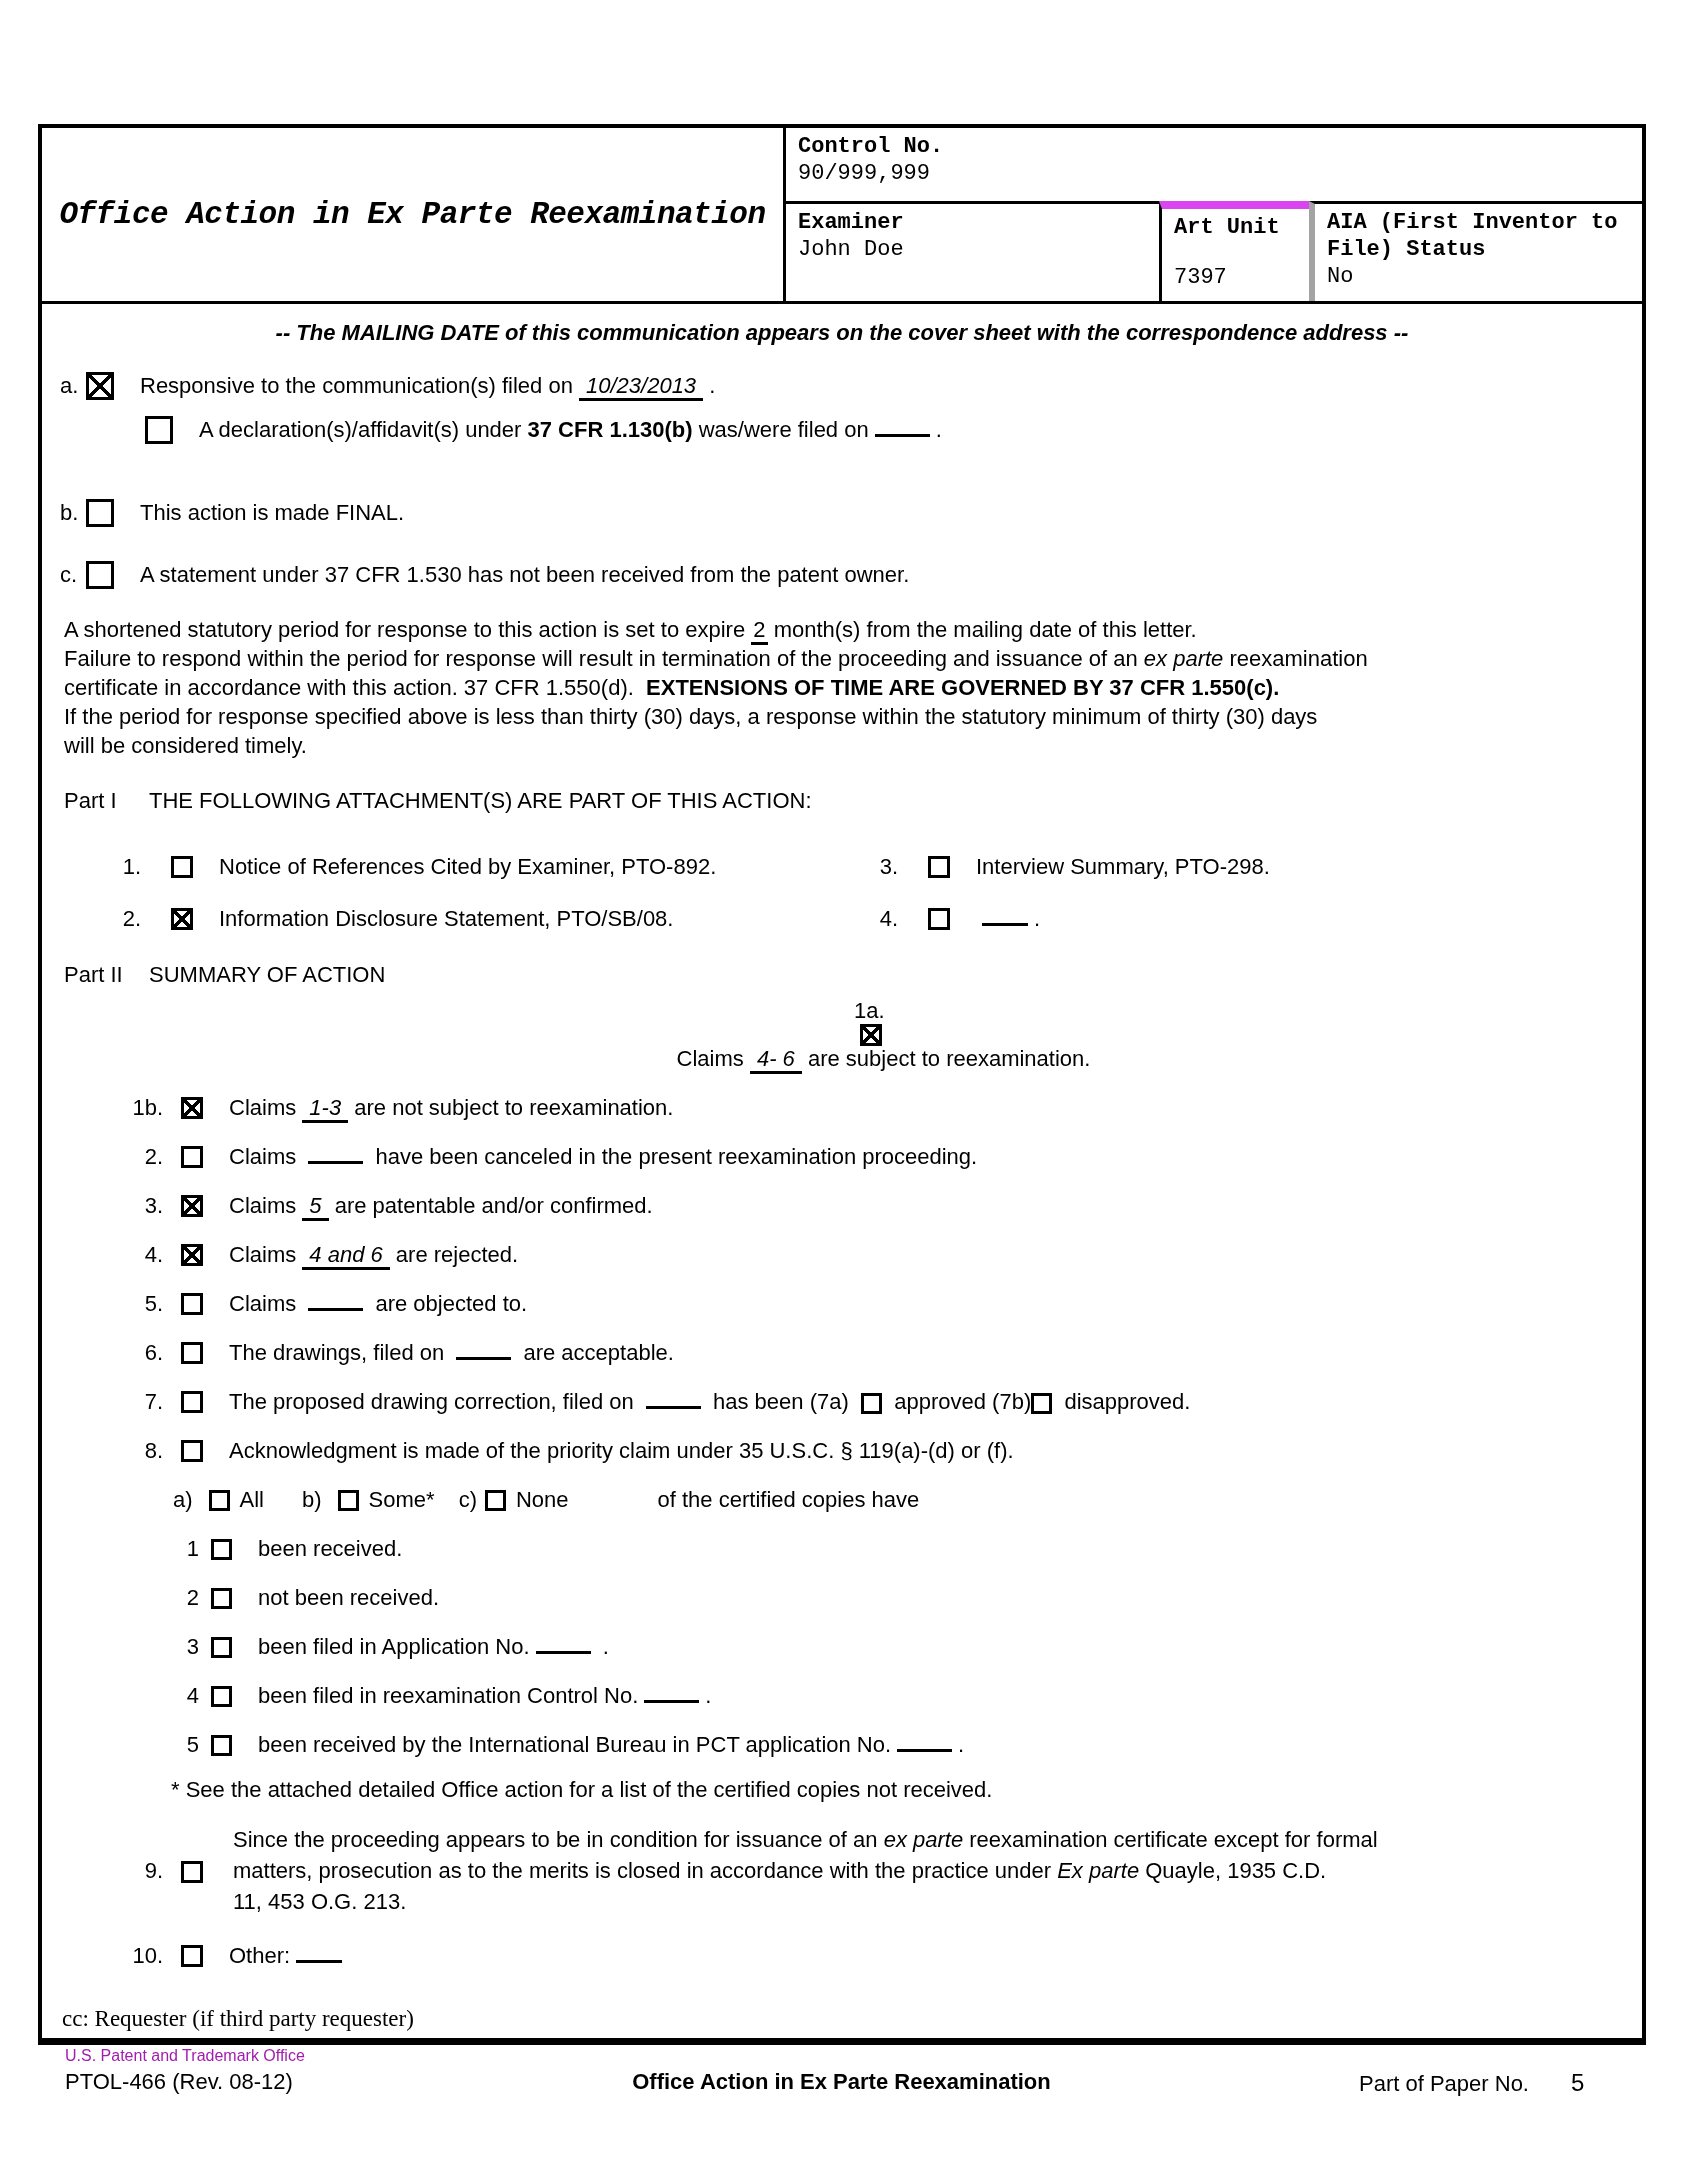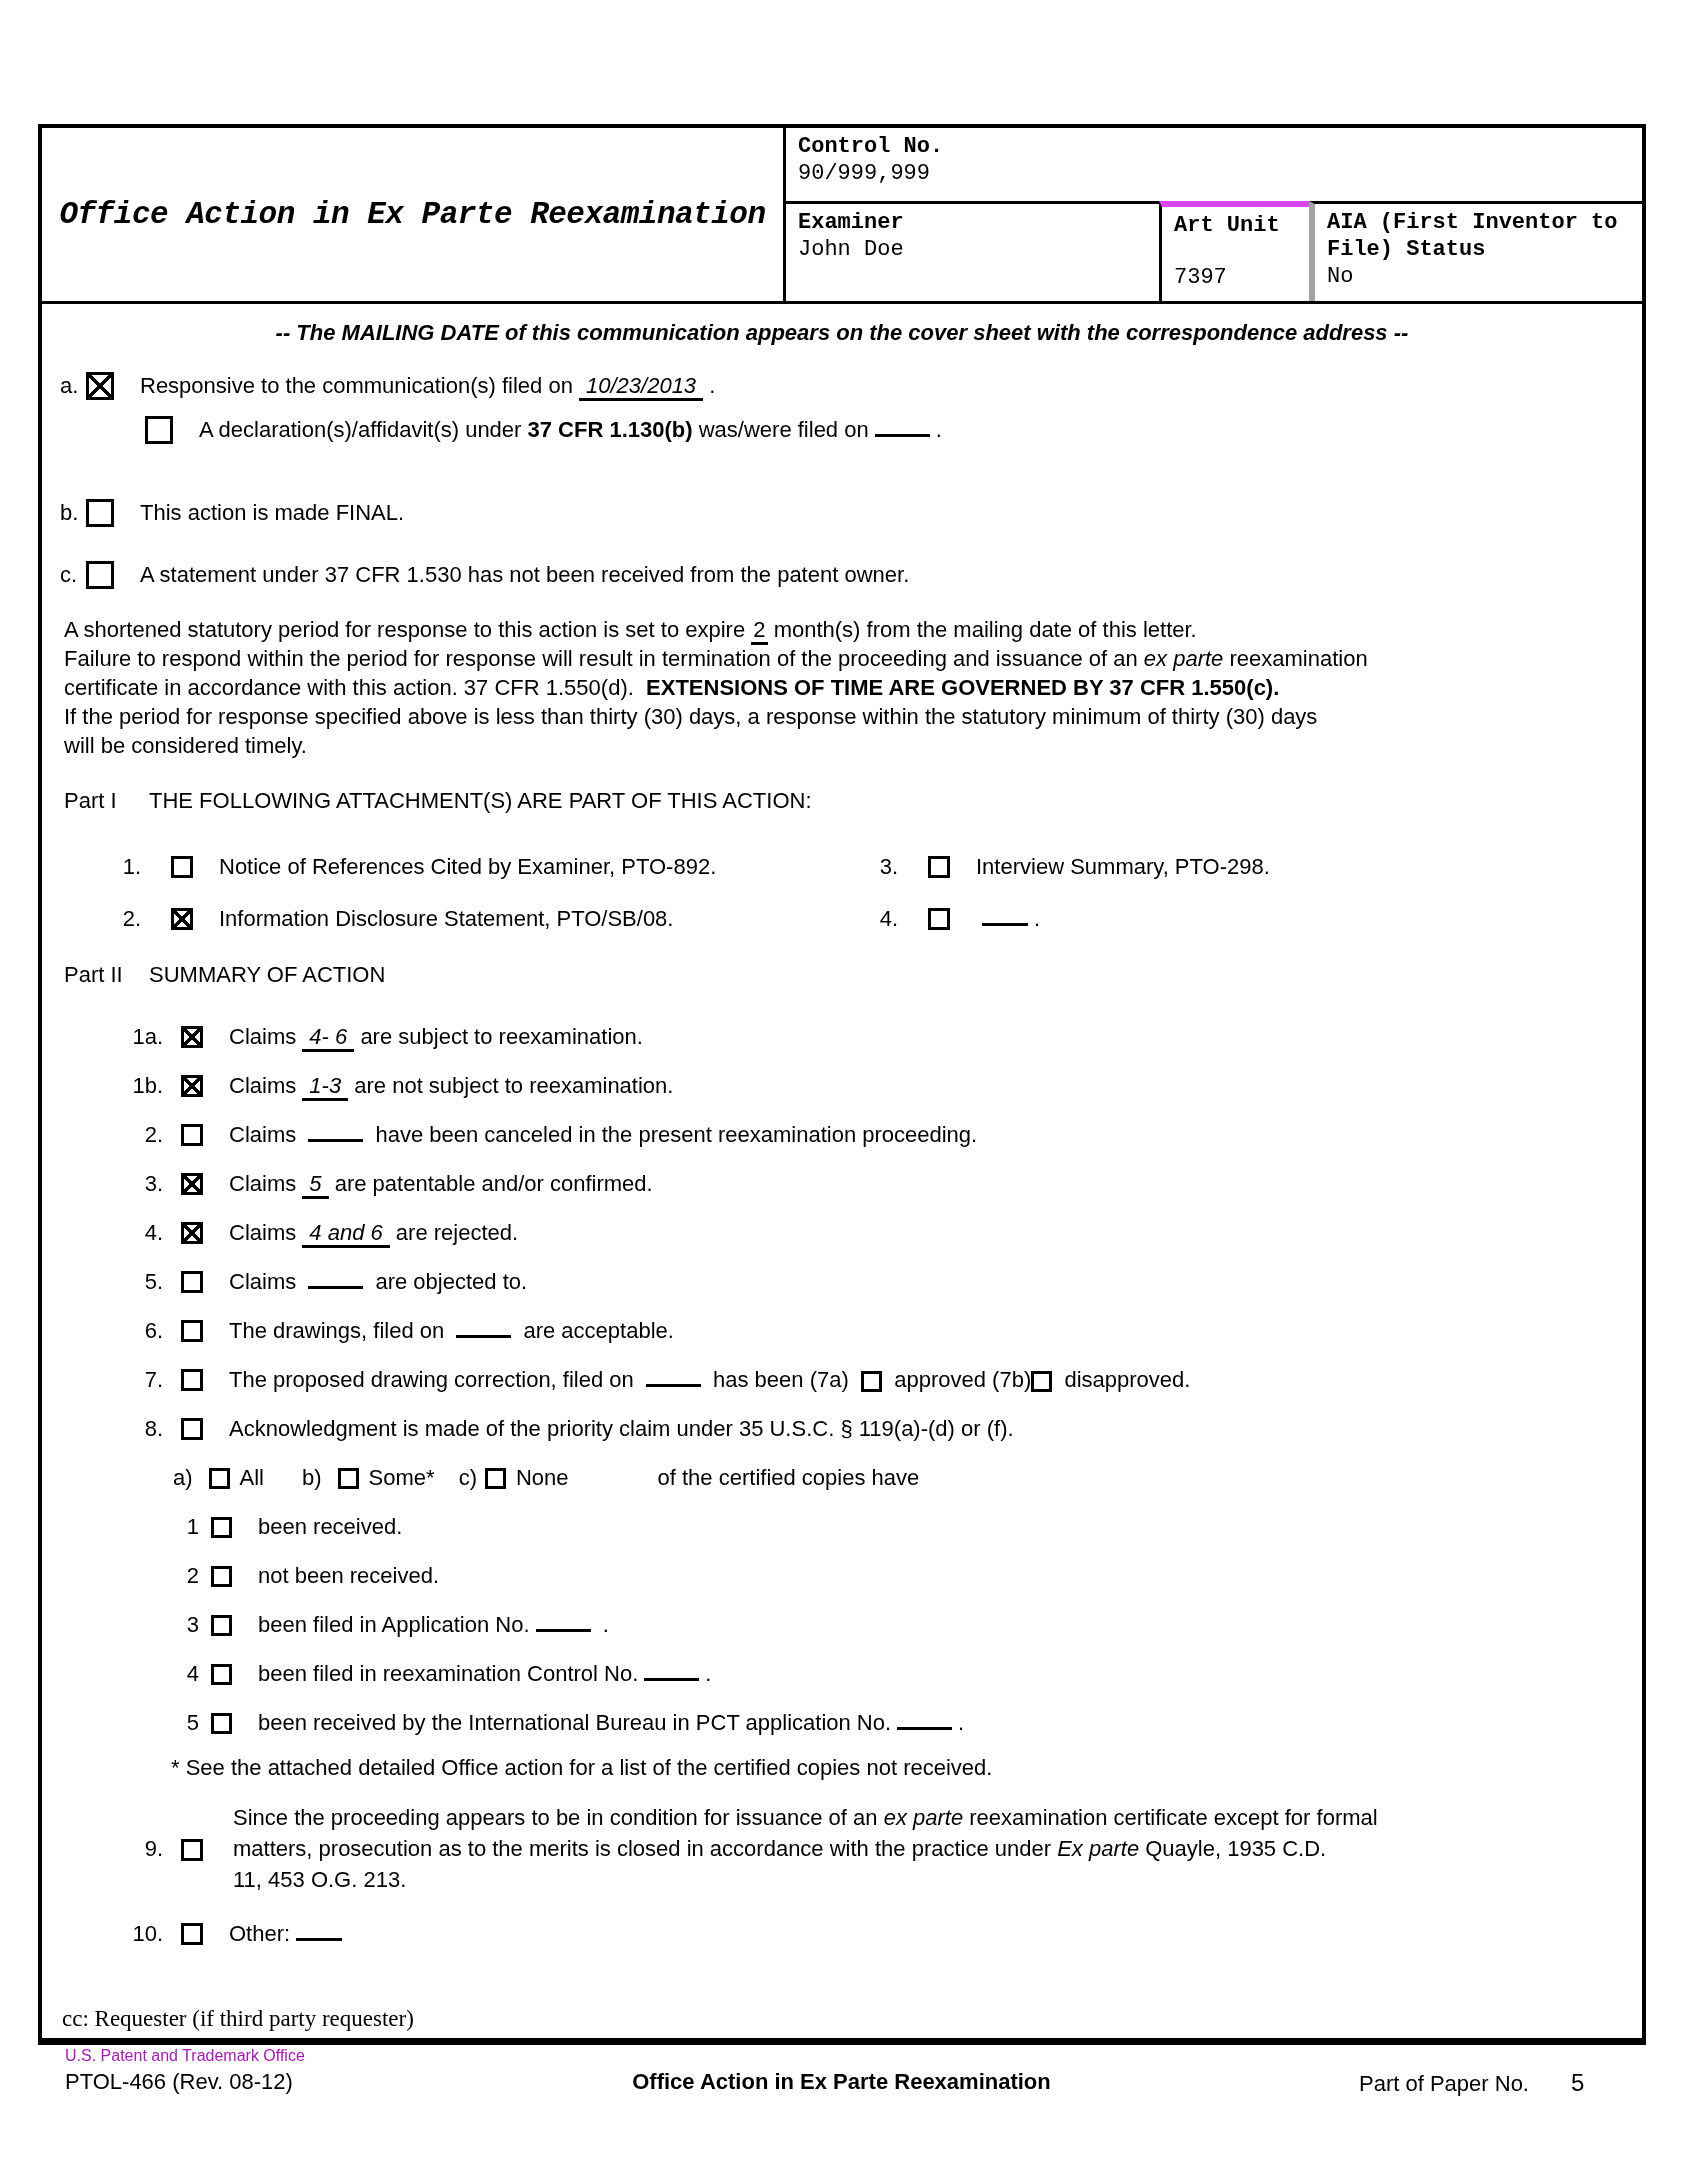--- a/index.html
+++ b/index.html
@@ -13,21 +13,21 @@
   
   .hdr{display:grid;grid-template-columns:741px 376px 150px auto;
        grid-template-rows:73px 100px;border-bottom:3px solid #000;}
   .hcell{box-sizing:border-box;padding:5px 12px;line-height:27px;font-family:Liberation Mono, monospace;}
   .hlabel{font-weight:bold;}
   .cell-title{grid-row:1/3;grid-column:1;display:flex;align-items:center;justify-content:center;}
   .title-text{font-size:31px;font-weight:bold;font-style:italic;letter-spacing:-0.5px;}
   .cell-control{grid-row:1;grid-column:2;border-left:3px solid #000;}
   .cell-patent{grid-row:1;grid-column:3/5;border-left:3px solid #000;}
   .cell-examiner{grid-row:2;grid-column:2;border-left:3px solid #000;border-top:3px solid #000;}
-  .cell-artunit{grid-row:2;grid-column:3;border-left:3px solid #000;border-top:6px solid #d946ef;
+  .cell-artunit{grid-row:2;grid-column:3;border-left:3px solid #000;border-top:8px solid #d946ef;
                 display:flex;flex-direction:column;justify-content:space-between;padding-bottom:10px;}
   .cell-aia{grid-row:2;grid-column:4;border-left:6px solid #a3a3a3;border-top:3px solid #000;}
 
   
   .body{padding:0 18px;}
   .note-center{margin-top:16px;text-align:center;font-weight:bold;font-style:italic;}
   .crow{display:flex;align-items:center;}
   .tstart{align-items:flex-start;}
 
   .cb{display:inline-block;flex:none;width:22px;height:22px;border:3px solid #000;
@@ -57,21 +57,21 @@
   .r-c{margin-top:34px;}
   .para{margin-top:26px;padding-left:4px;line-height:29px;}
   .part-hdr{margin-top:28px;display:flex;}
   .part-hdr.p2{margin-top:30px;}
   .part-label{width:85px;flex:none;padding-left:4px;}
   .p1row{display:flex;margin-top:40px;padding-left:51px;}
   .p1row.second{margin-top:26px;}
   .p1left{display:flex;align-items:center;width:757px;flex:none;}
   .p1right{display:flex;align-items:center;}
   .p2row{display:flex;align-items:center;margin-top:23px;padding-left:57px;}
-  .p2row.first{margin-top:36px;}
+  .p2row.first{margin-top:10px;flex-direction:column;}
   .abc-row{display:flex;align-items:center;margin-top:23px;padding-left:113px;}
   .abc-row > *{flex:none;}
   .subrow{display:flex;align-items:center;margin-top:23px;padding-left:123px;}
   .star-note{margin-top:19px;padding-left:111px;}
   .s9text{margin-left:30px;line-height:31px;}
   .cc-line{position:absolute;left:20px;bottom:6px;font-family:"Liberation Serif","DejaVu Serif",serif;font-size:23px;}
 
   
   .org-line{position:absolute;left:65px;top:2047px;font-size:16px;color:#a21caf;}
   .f-left{position:absolute;left:65px;top:2069px;}

